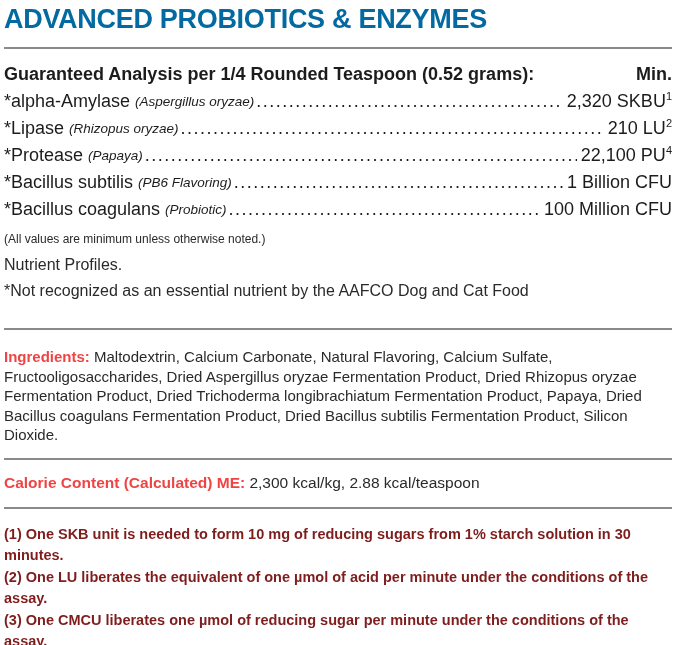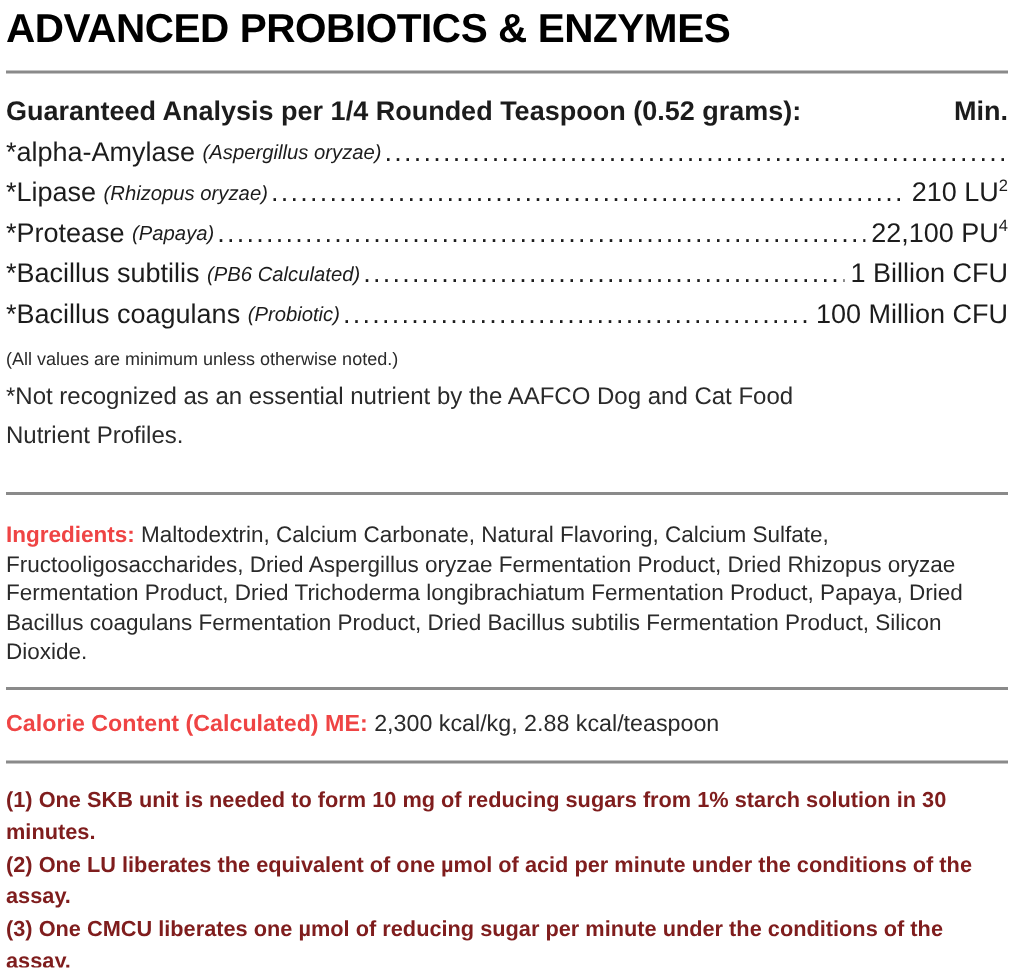--- a/index.html
+++ b/index.html
@@ -12,21 +12,21 @@
     box-sizing: border-box;
     padding: 0 7px 0 4px;
     overflow: hidden;
   }
   .title {
     margin: 0;
     padding-top: 4px;
     font-size: 27px;
     font-weight: bold;
     letter-spacing: -0.3px;
-    color: #000000;
+    color: #0369a1;
   }
   .rule {
     border: none;
     border-top: 2px solid #8a8a8a;
     margin: 0;
   }
   .rule-1 { margin-top: 12px; }
   .rule-2 { margin-top: 24px; }
   .rule-3 { margin-top: 13px; }
   .rule-4 { margin-top: 15px; }
@@ -110,52 +110,53 @@
 <div class="ga-heading">
   <span>Guaranteed Analysis per 1/4 Rounded Teaspoon (0.52 grams):</span>
   <span>Min.</span>
 </div>
 
 <div class="ga-rows">
   <div class="ga-row">
     <span class="name">*alpha-Amylase</span>
     <span class="source">(Aspergillus oryzae)</span>
     <span class="leader"></span>
+    <span class="value"><span>2,320 SKBU</span><sup>1</sup></span>
   </div>
   <div class="ga-row">
     <span class="name">*Lipase</span>
     <span class="source">(Rhizopus oryzae)</span>
     <span class="leader"></span>
     <span class="value"><span>210 LU</span><sup>2</sup></span>
   </div>
   <div class="ga-row">
     <span class="name">*Protease</span>
     <span class="source">(Papaya)</span>
     <span class="leader"></span>
     <span class="value"><span>22,100 PU</span><sup>4</sup></span>
   </div>
   <div class="ga-row">
     <span class="name">*Bacillus subtilis</span>
-    <span class="source">(PB6 Calculated)</span>
+    <span class="source">(PB6 Flavoring)</span>
     <span class="leader"></span>
     <span class="value"><span>1 Billion CFU</span><sup></sup></span>
   </div>
   <div class="ga-row">
     <span class="name">*Bacillus coagulans</span>
     <span class="source">(Probiotic)</span>
     <span class="leader"></span>
     <span class="value"><span>100 Million CFU</span><sup></sup></span>
   </div>
 </div>
 
 <div class="note-min">(All values are minimum unless otherwise noted.)</div>
 
 <div class="note-aafco">
+  <div>Nutrient Profiles.</div>
   <div>*Not recognized as an essential nutrient by the AAFCO Dog and Cat Food</div>
-  <div>Nutrient Profiles.</div>
 </div>
 
 <hr class="rule rule-2">
 
 <div class="ingredients">
   <span class="label">Ingredients:</span><span> Maltodextrin, Calcium Carbonate, Natural Flavoring, Calcium Sulfate, Fructooligosaccharides, Dried Aspergillus oryzae Fermentation Product, Dried Rhizopus oryzae Fermentation Product, Dried Trichoderma longibrachiatum Fermentation Product, Papaya, Dried Bacillus coagulans Fermentation Product, Dried Bacillus subtilis Fermentation Product, Silicon Dioxide.</span>
 </div>
 
 <hr class="rule rule-3">
 

